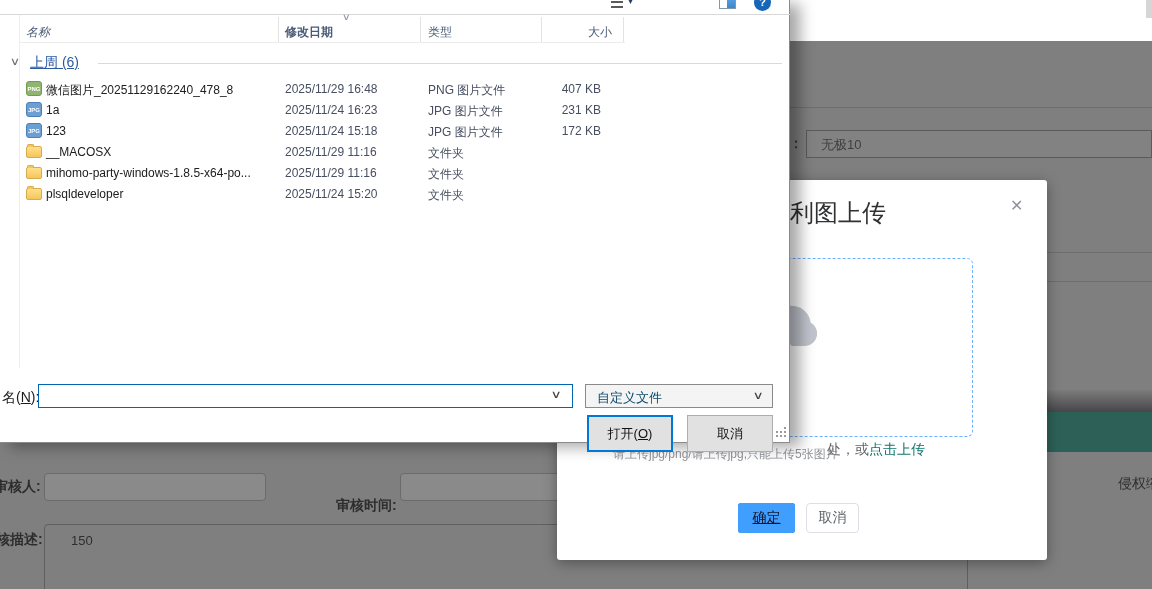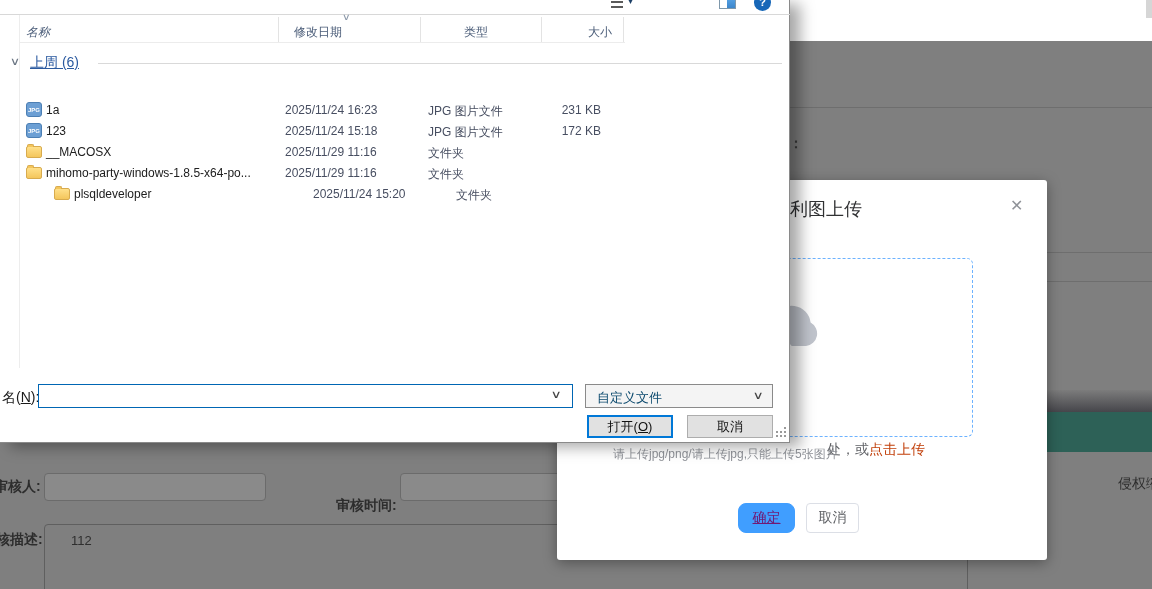--- a/index.html
+++ b/index.html
@@ -22,29 +22,29 @@
 
   .form-label { font-size:14px; font-weight:bold; color:#2d2d2d; white-space:nowrap; }
   .dis-input { height:28px; border:1px solid #6b6b6b; border-radius:4px; background:#8a8a8a; }
   .desc-area { left:44px; top:524px; width:924px; height:110px; border:1px solid #5f5f5f;
     border-radius:4px; background:#7f7f7f; }
   .desc-area span { position:absolute; left:26px; top:8px; font-size:13px; color:#2f2f2f; }
 
   
   #modal { left:557px; top:180px; width:490px; height:380px; background:#fff; z-index:10;
     border-radius:3px; box-shadow:0 3px 14px rgba(0,0,0,.35); }
-  .m-title { left:233px; top:17px; font-size:18px; color:#303133; white-space:nowrap; }
+  .m-title { left:233px; top:17px; font-size:24px; color:#303133; white-space:nowrap; }
   .m-close { left:453px; top:16px; font-size:16px; color:#909399; cursor:pointer; }
   .dragger { left:40px; top:78px; width:376px; height:179px; border:1px dashed #6cb2ff; border-radius:6px; }
   .cloud { left:154px; top:40px; }
   .drop-text { left:229px; top:182px; font-size:14px; color:#606266; white-space:nowrap; }
-  .drop-link { color:#c2410c; cursor:pointer; }
+  .drop-link { color:#0f766e; cursor:pointer; }
   .m-hint { left:56px; top:266px; font-size:12px; color:#909399; white-space:nowrap; }
-  .btn-primary { left:181px; top:323px; width:57px; height:30px; background:#409eff; color:#701a75;
-    border:1px solid #409eff; border-radius:8px; font-size:14px;text-decoration:underline; }
+  .btn-primary { left:181px; top:323px; width:57px; height:30px; background:#409eff; color:#0f172a;
+    border:1px solid #409eff; border-radius:2px; font-size:14px;text-decoration:underline; }
   .btn-plain { left:249px; top:323px; width:53px; height:30px; background:#fff; color:#606266;
     border:1px solid #dcdfe6; border-radius:4px; font-size:14px; }
   button { font-family:inherit; cursor:pointer; }
 
   
   #dlg { left:0; top:0; width:790px; height:443px; background:#fff; z-index:20;
     border-right:1px solid #8a8a8a; border-bottom:1px solid #8a8a8a;
     box-shadow:10px 4px 14px rgba(0,0,0,.35); }
   .tb-line { left:0; top:14px; width:790px; height:1px; background:#d8d8d8; }
   .split-v { left:19px; top:15px; width:1px; height:353px; background:#ededed; }
@@ -81,51 +81,54 @@
   .ficon.folder i { position:absolute; left:0; top:-3px; width:7px; height:3px;
     background:#f4c65c; border:1px solid #d8ab4e; border-bottom:none; border-radius:2px 2px 0 0; }
   .fn-label { left:2px; top:389px; font-size:14px; color:#1b1b1b; white-space:nowrap; }
   .fn-input { left:38px; top:384px; width:535px; height:24px; background:#fff;
     border:1.5px solid #0066b4; font-size:13px; padding:2px 20px 2px 6px; font-family:inherit; }
   .fn-chev { left:552px; top:388px; font-size:11px; color:#444; transform:scaleX(1.4); cursor:pointer; }
   .combo { left:585px; top:384px; width:188px; height:24px; background:#f4f4f4;
     border:1px solid #8a8a8a; cursor:pointer; }
   .combo span { position:absolute; left:11px; top:4px; font-size:13px; color:#0c4a6e; }
   .combo .chev { left:168px; top:4px; position:absolute; font-size:11px; color:#444; transform:scaleX(1.4); }
-  .win-btn { top:415px; width:86px; height:23px; background:#e1e1e1; font-size:13px; color:#111; }
+  .win-btn { top:415px; width:86px; height:37px; background:#e1e1e1; font-size:13px; color:#111; }
   #btn-open { left:587px; border:2px solid #0078d7; }
   #btn-cancel-dlg { left:687px; border:1px solid #adadad; }
   .grip { left:776px; top:431px; width:2px; height:2px; background:#9a9a9a;
     box-shadow:8px 0 #9a9a9a, 8px -4px #9a9a9a, 4px 0 #9a9a9a, 8px 4px #9a9a9a, 4px 4px #9a9a9a, 0 4px #9a9a9a; }
   u { text-decoration:underline; }
 </style>
 </head>
 <body>
 
 <div id="stage">
 
   <div class="abs white-top"></div>
   <div class="abs scroll-sliver"></div>
   <div class="abs hline" style="left:790px;top:107px;width:362px;"></div>
 
   <div class="abs bg-field-label">：</div>
+  <div class="abs bg-field-box">
+    <span>无极10</span>
+  </div>
 
   <div class="abs hline" style="left:1040px;top:252px;width:112px;"></div>
   <div class="abs hline" style="left:1040px;top:281px;width:112px;"></div>
   <div class="abs dark-grad"></div>
   <div class="abs teal-band" id="teal" style="background: rgb(45, 97, 87);"></div>
   <div class="abs bg-right-text">侵权缩</div>
 
   <div class="abs form-label" style="left:-6px;top:478px;">审核人:</div>
   <div class="abs dis-input" style="left:44px;top:473px;width:222px;"></div>
   <div class="abs form-label" style="left:336px;top:497px;">审核时间:</div>
   <div class="abs dis-input" style="left:400px;top:473px;width:180px;"></div>
   <div class="abs form-label" style="left:-4px;top:531px;">核描述:</div>
   <div class="abs desc-area">
-    <span>112</span>
+    <span>150</span>
   </div>
 
   <div class="abs" id="modal">
     <div class="abs m-title">利图上传</div>
     <div class="abs m-close">✕</div>
 
     <div class="abs dragger">
       <svg class="abs cloud" width="68" height="52" viewBox="0 0 68 52">
         <path fill="#c0c4cc" d="M19 47 a14.5 14.5 0 1 1 3.2-28.6 a19 19 0 0 1 36.4 5.2 a12.5 12.5 0 0 1-4.6 23.4 z"></path>
         <polygon fill="#ffffff" points="6,52 25,30 44,52"></polygon>
@@ -147,34 +150,41 @@
       </div>
     <div class="abs tb-caret">▾</div>
     <div class="abs icon-panes">
         <i></i>
       </div>
     <div class="abs icon-help">?</div>
     <div class="abs tb-line"></div>
     <div class="abs split-v"></div>
 
     <div class="abs hdr" style="left:26px;top:24px;font-style:italic;">名称</div>
-    <div class="abs hdr" style="left:294px;top:24px;">修改日期</div>
+    <div class="abs hdr" style="left:285px;top:24px;font-weight:bold;">修改日期</div>
     <div class="abs sort-chev">∨</div>
-    <div class="abs hdr" style="left:428px;top:24px;margin-left:36px;">类型</div>
+    <div class="abs hdr" style="left:428px;top:24px;">类型</div>
     <div class="abs hdr" style="left:549px;top:24px;margin-left:39px;">大小</div>
     <div class="abs hdr-sep" style="left:278px;"></div>
     <div class="abs hdr-sep" style="left:420px;"></div>
     <div class="abs hdr-sep" style="left:541px;"></div>
     <div class="abs hdr-sep" style="left:623px;"></div>
     <div class="abs hdr-under"></div>
 
     <div class="abs grp-chev">∨</div>
     <div class="abs grp-label">上周 (6)</div>
     <div class="abs grp-rule"></div>
 
+    <div class="abs frow" style="top:79px;">
+      <span class="ficon png">PNG</span>
+      <span class="name">微信图片_20251129162240_478_8</span>
+      <span class="date">2025/11/29 16:48</span>
+      <span class="type">PNG 图片文件</span>
+      <span class="size">407 KB</span>
+    </div>
     <div class="abs frow" style="top:100px;">
       <span class="ficon jpg">JPG</span>
       <span class="name">1a</span>
       <span class="date">2025/11/24 16:23</span>
       <span class="type">JPG 图片文件</span>
       <span class="size">231 KB</span>
     </div>
     <div class="abs frow" style="top:121px;padding-left:12px;">
       <span class="ficon jpg">JPG</span>
       <span class="name">123</span>
@@ -193,21 +203,21 @@
     </div>
     <div class="abs frow" style="top:163px;">
       <span class="ficon folder">
           <i></i>
         </span>
       <span class="name">mihomo-party-windows-1.8.5-x64-po...</span>
       <span class="date">2025/11/29 11:16</span>
       <span class="type">文件夹</span>
       <span class="size"></span>
     </div>
-    <div class="abs frow" style="top:184px;margin-left:28px;">
+    <div class="abs frow" style="top:184px;">
       <span class="ficon folder">
           <i></i>
         </span>
       <span class="name">plsqldeveloper</span>
       <span class="date">2025/11/24 15:20</span>
       <span class="type">文件夹</span>
       <span class="size"></span>
     </div>
 
     <div class="abs fn-label"><span>名(</span><u>N</u><span>):</span></div>

